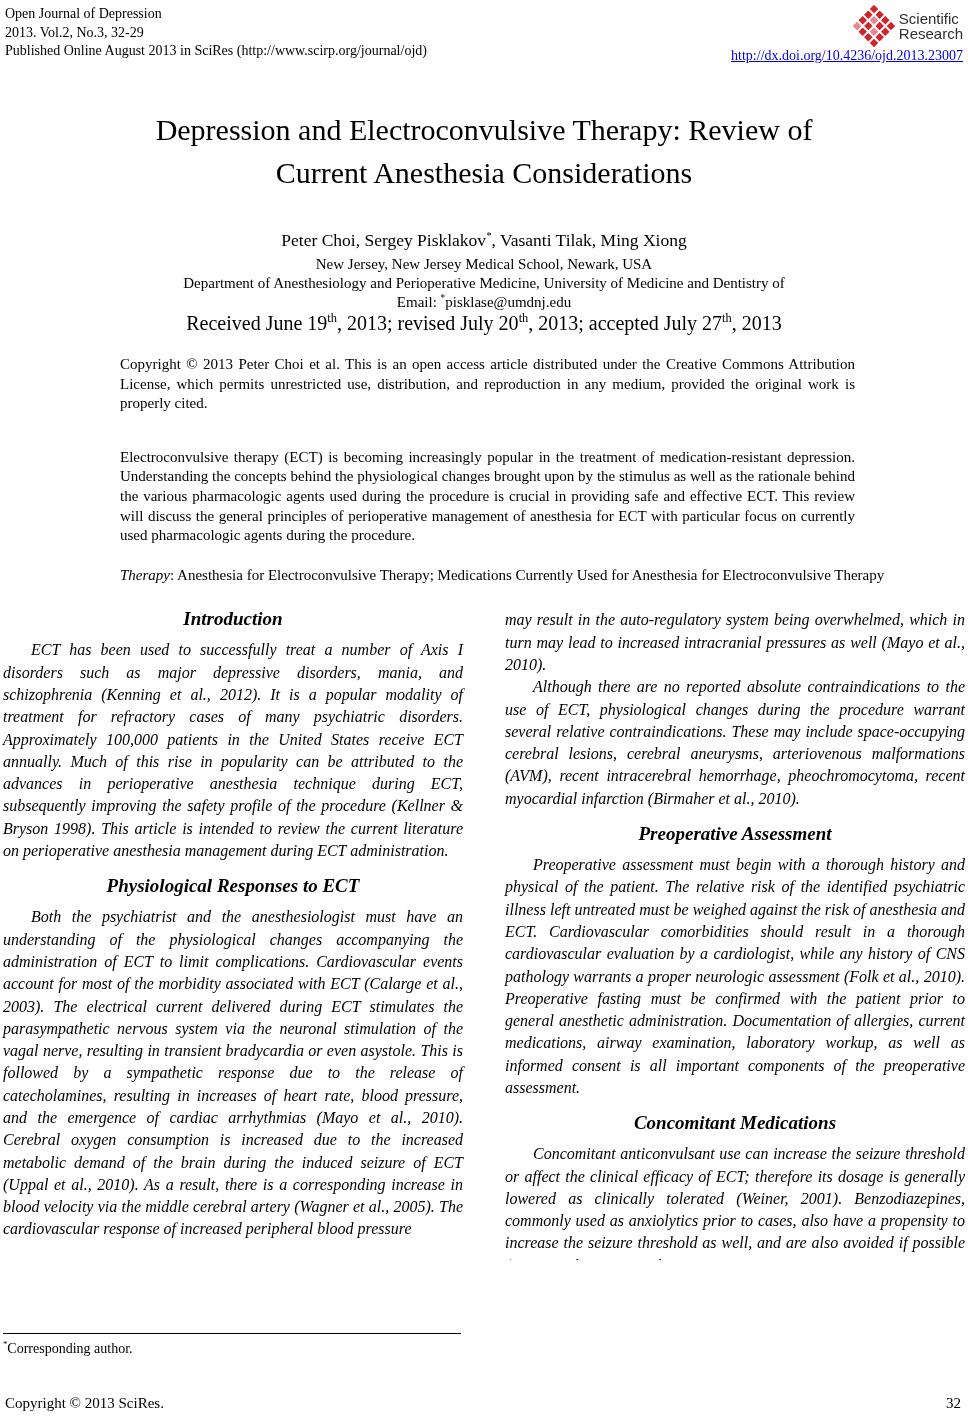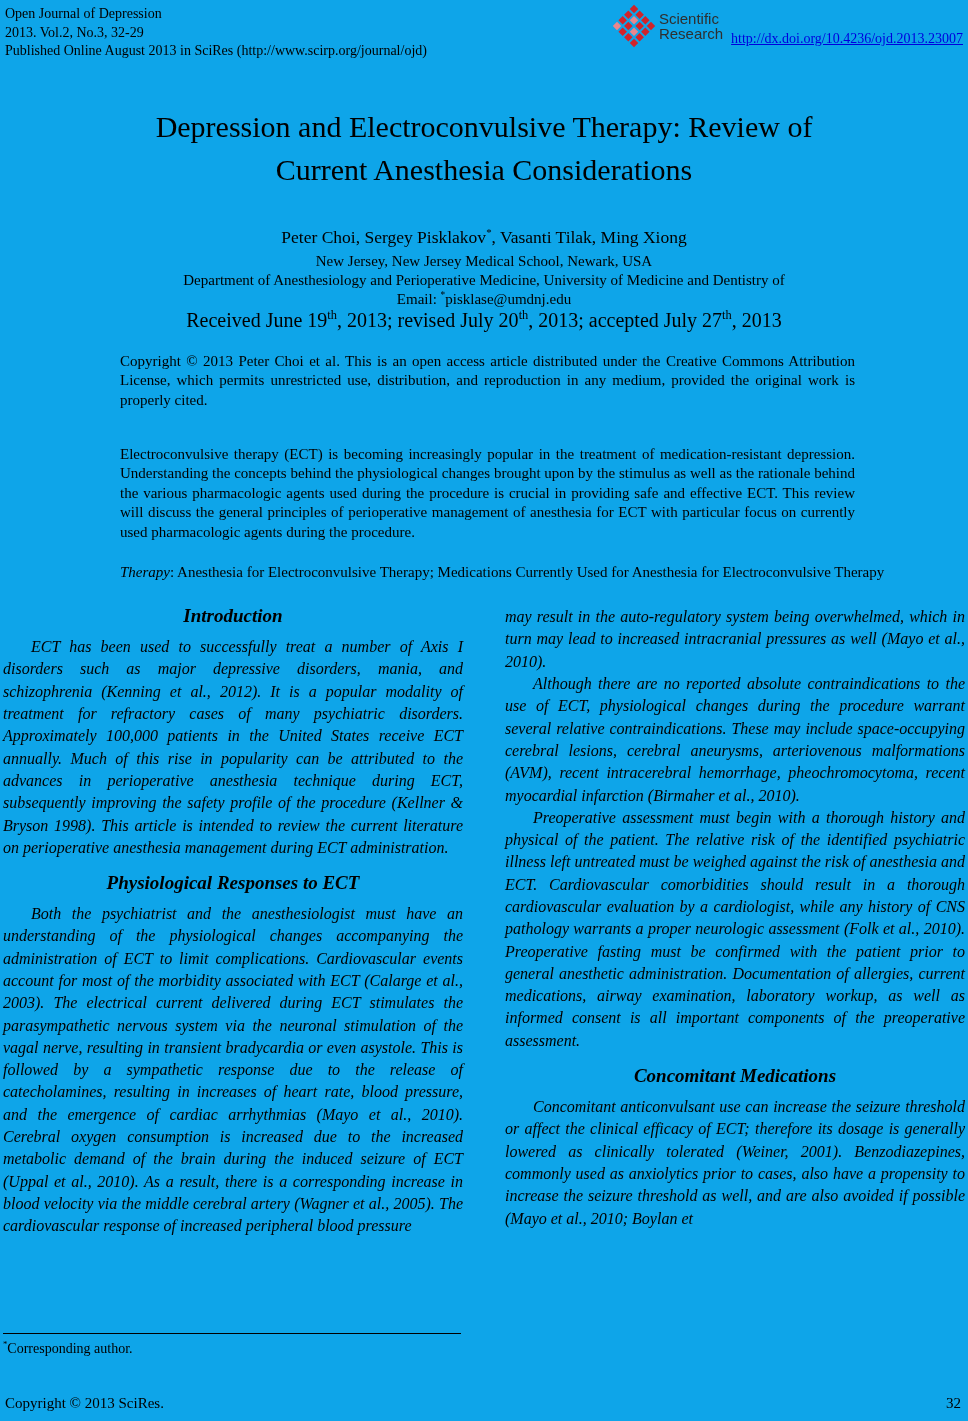--- a/index.html
+++ b/index.html
@@ -1,25 +1,25 @@
 <!DOCTYPE html>
 <html><head>
 <meta charset="utf-8">
 <style>
   html,body { margin:0; padding:0; background:#888; }
   .page {
     width:968px; height:1421px; margin:0 auto; position:relative;
-    background:#0ea5e9; color:#000;
+    background:#ffffff; color:#000;
     font-family:"Liberation Serif", serif;
     overflow:hidden;
   }
   
   .hdr { display:flex; justify-content:space-between; align-items:flex-start; padding:5px 5px 0 5px; }
   .hdr-left { font-size:14px; line-height:18.6px; }
-  .hdr-right { display:flex; flex-direction:row; align-items:flex-end;gap:8px; }
+  .hdr-right { display:flex; flex-direction:column; align-items:flex-end; }
   .logo-row { display:flex; align-items:center; gap:3px; height:42px; }
   .logo-diamond { width:44px; height:44px; position:relative; flex:0 0 auto; }
   .logo-grid {
     position:absolute; left:7px; top:7px; width:30px; height:30px;
     transform:rotate(45deg); display:grid;
     grid-template-columns:repeat(4,1fr); grid-template-rows:repeat(4,1fr); gap:2px;
   }
   .logo-grid i { background:#d1232a; }
   .logo-grid i.lt { background:#e9868d; }
   .logo-text { font-family:"Liberation Sans", sans-serif; font-size:15px; line-height:15.5px; color:#2f2f2f; text-align:left; }
@@ -129,20 +129,21 @@
   <div class="cols">
     <div class="col col-left">
       <h2>Introduction</h2>
       <p class="indent">ECT has been used to successfully treat a number of Axis I disorders such as major depressive disorders, mania, and schizophrenia (Kenning et al., 2012). It is a popular modality of treatment for refractory cases of many psychiatric disorders. Approximately 100,000 patients in the United States receive ECT annually. Much of this rise in popularity can be attributed to the advances in perioperative anesthesia technique during ECT, subsequently improving the safety profile of the procedure (Kellner &amp; Bryson 1998). This article is intended to review the current literature on perioperative anesthesia management during ECT administration.</p>
       <h2>Physiological Responses to ECT</h2>
       <p class="indent">Both the psychiatrist and the anesthesiologist must have an understanding of the physiological changes accompanying the administration of ECT to limit complications. Cardiovascular events account for most of the morbidity associated with ECT (Calarge et al., 2003). The electrical current delivered during ECT stimulates the parasympathetic nervous system via the neuronal stimulation of the vagal nerve, resulting in transient bradycardia or even asystole. This is followed by a sympathetic response due to the release of catecholamines, resulting in increases of heart rate, blood pressure, and the emergence of cardiac arrhythmias (Mayo et al., 2010). Cerebral oxygen consumption is increased due to the increased metabolic demand of the brain during the induced seizure of ECT (Uppal et al., 2010). As a result, there is a corresponding increase in blood velocity via the middle cerebral artery (Wagner et al., 2005). The cardiovascular response of increased peripheral blood pressure</p>
     </div>
     <div class="col col-right">
       <p>may result in the auto-regulatory system being overwhelmed, which in turn may lead to increased intracranial pressures as well (Mayo et al., 2010).</p>
       <p class="indent">Although there are no reported absolute contraindications to the use of ECT, physiological changes during the procedure warrant several relative contraindications. These may include space-occupying cerebral lesions, cerebral aneurysms, arteriovenous malformations (AVM), recent intracerebral hemorrhage, pheochromocytoma, recent myocardial infarction (Birmaher et al., 2010).</p>
+      <h2>Preoperative Assessment</h2>
       <p class="indent">Preoperative assessment must begin with a thorough history and physical of the patient. The relative risk of the identified psychiatric illness left untreated must be weighed against the risk of anesthesia and ECT. Cardiovascular comorbidities should result in a thorough cardiovascular evaluation by a cardiologist, while any history of CNS pathology warrants a proper neurologic assessment (Folk et al., 2010). Preoperative fasting must be confirmed with the patient prior to general anesthetic administration. Documentation of allergies, current medications, airway examination, laboratory workup, as well as informed consent is all important components of the preoperative assessment.</p>
       <h2>Concomitant Medications</h2>
       <p class="indent">Concomitant anticonvulsant use can increase the seizure threshold or affect the clinical efficacy of ECT; therefore its dosage is generally lowered as clinically tolerated (Weiner, 2001). Benzodiazepines, commonly used as anxiolytics prior to cases, also have a propensity to increase the seizure threshold as well, and are also avoided if possible (Mayo et al., 2010; Boylan et</p>
     </div>
   </div>
 
   <div class="footnote">
     <sup>*</sup><span>Corresponding author.</span>
   </div>
 

